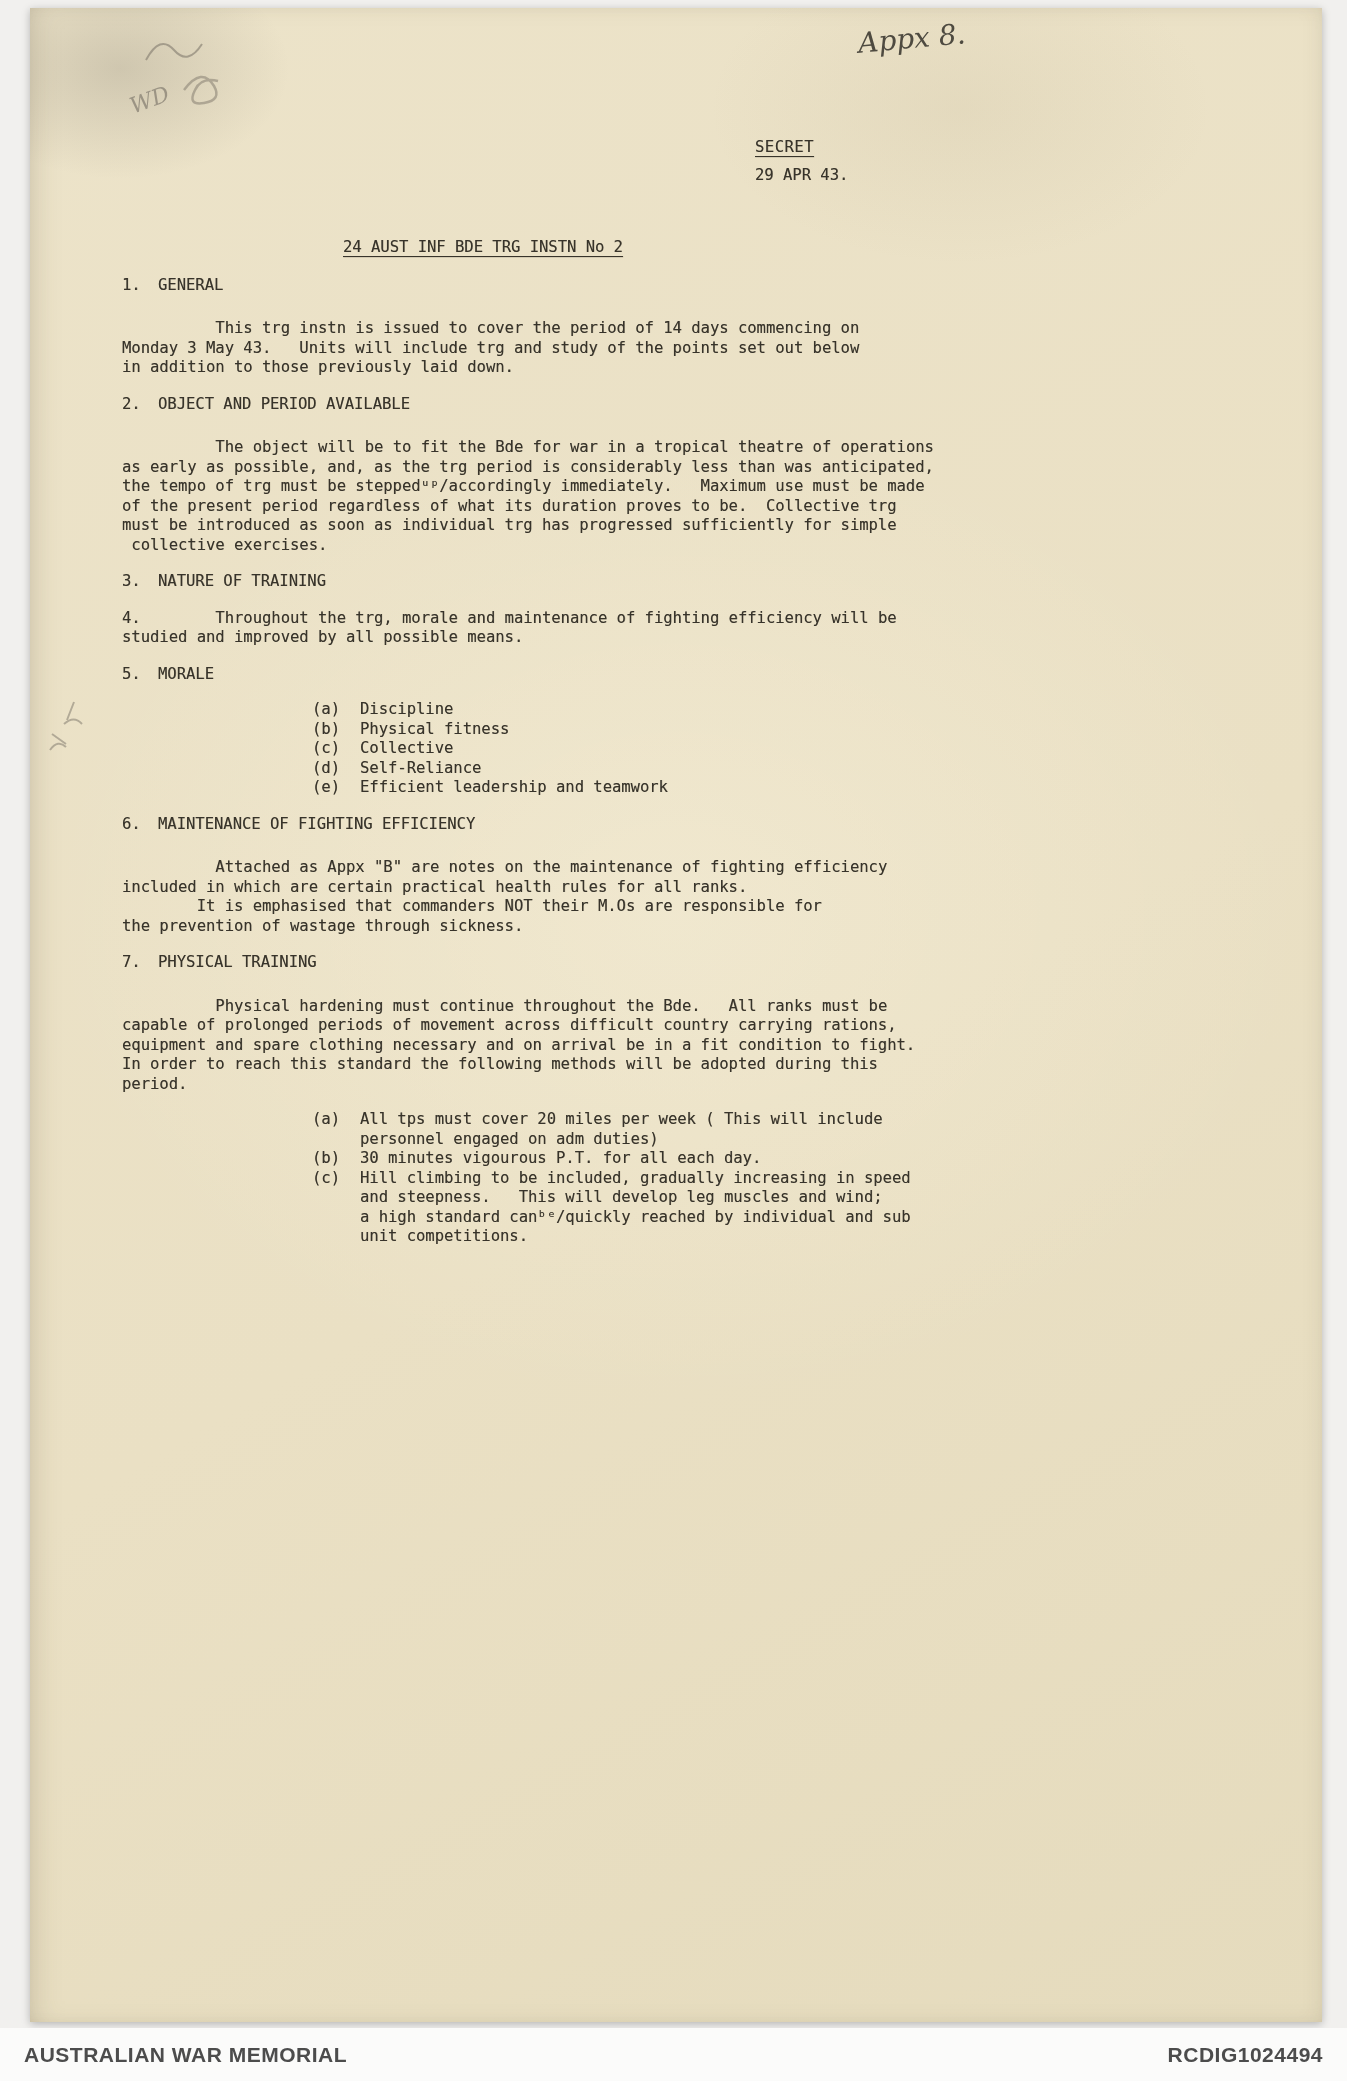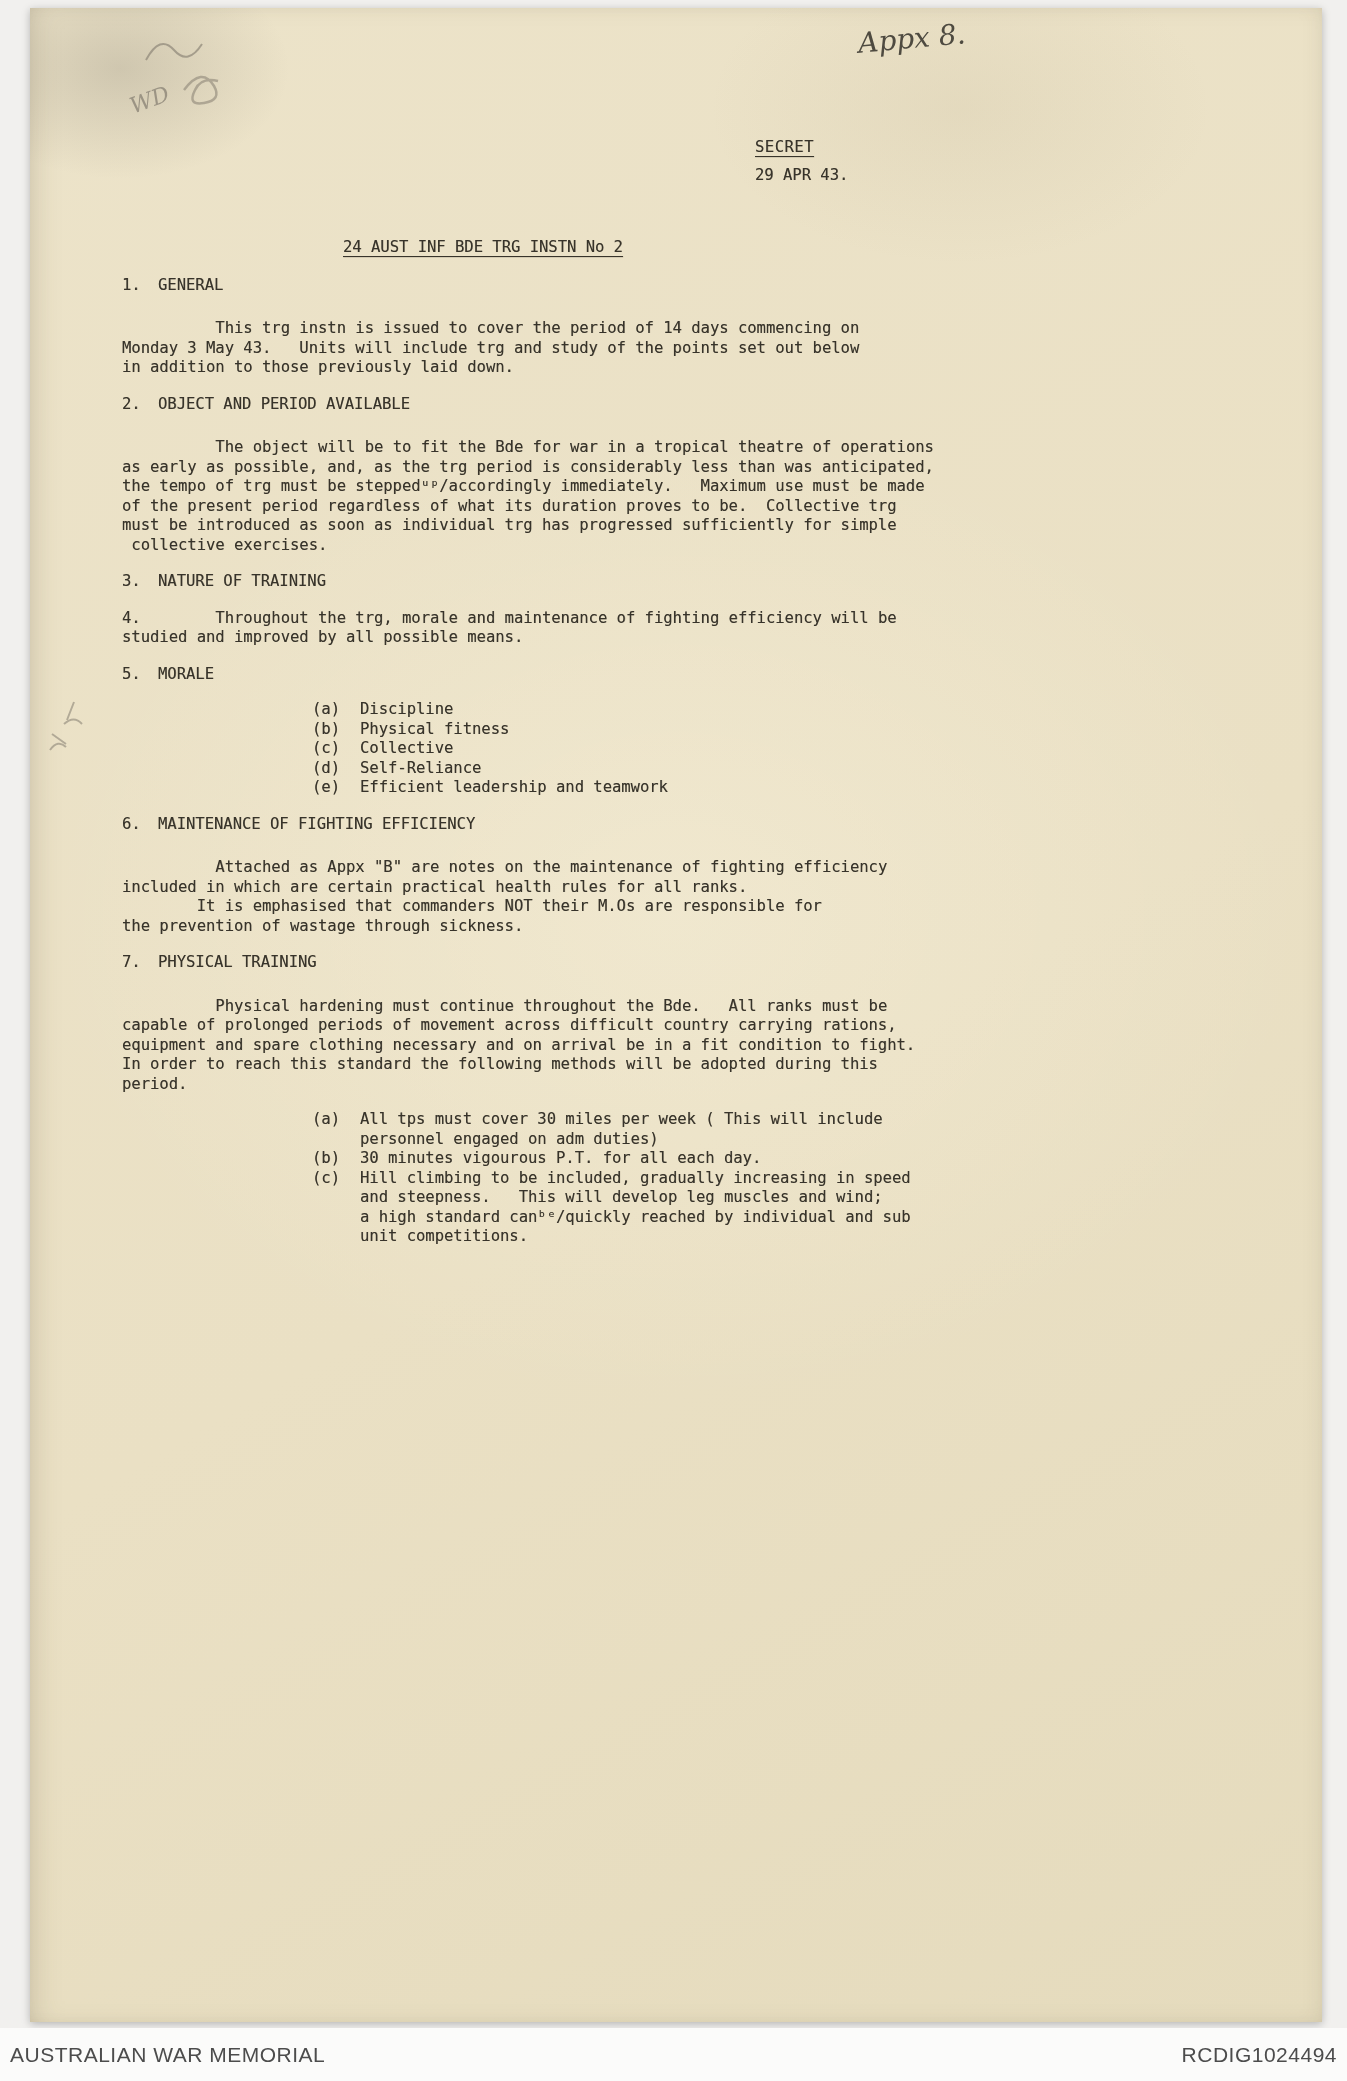--- a/index.html
+++ b/index.html
@@ -148,26 +148,27 @@
   .footer {
     position: absolute;
     left: 0;
     bottom: 0;
     width: 100%;
     height: 53px;
     background: #fbfbfa;
     display: flex;
     align-items: center;
     justify-content: space-between;
-    padding: 0 10px;
+    padding: 0 24px;
     box-sizing: border-box;
     font-family: "Liberation Sans", sans-serif;
     font-size: 21px;
     letter-spacing: 0.5px;
     color: #4c4c4c;
+    font-weight: bold;
   }
 </style>
 </head>
 <body>
 
 <div class="paper">
 
   <div class="pencil-area">
     <span class="pencil-initials">WD</span>
     <svg width="120" height="90" viewBox="0 0 120 90">
@@ -259,21 +260,21 @@
       <span class="sec-num">7.</span>
       <div class="sec-heading">PHYSICAL TRAINING</div>
       <div class="sec-body">          Physical hardening must continue throughout the Bde.   All ranks must be
 capable of prolonged periods of movement across difficult country carrying rations,
 equipment and spare clothing necessary and on arrival be in a fit condition to fight.
 In order to reach this standard the following methods will be adopted during this
 period.</div>
       <div class="item-list">
         <div class="item">
           <span class="item-label">(a)</span>
-          <span class="item-text">All tps must cover 30 miles per week ( This will include
+          <span class="item-text">All tps must cover 20 miles per week ( This will include
 personnel engaged on adm duties)</span>
         </div>
         <div class="item">
           <span class="item-label">(b)</span>
           <span class="item-text">30 minutes vigourous P.T. for all each day.</span>
         </div>
         <div class="item">
           <span class="item-label">(c)</span>
           <span class="item-text">Hill climbing to be included, gradually increasing in speed
 and steepness.   This will develop leg muscles and wind;

